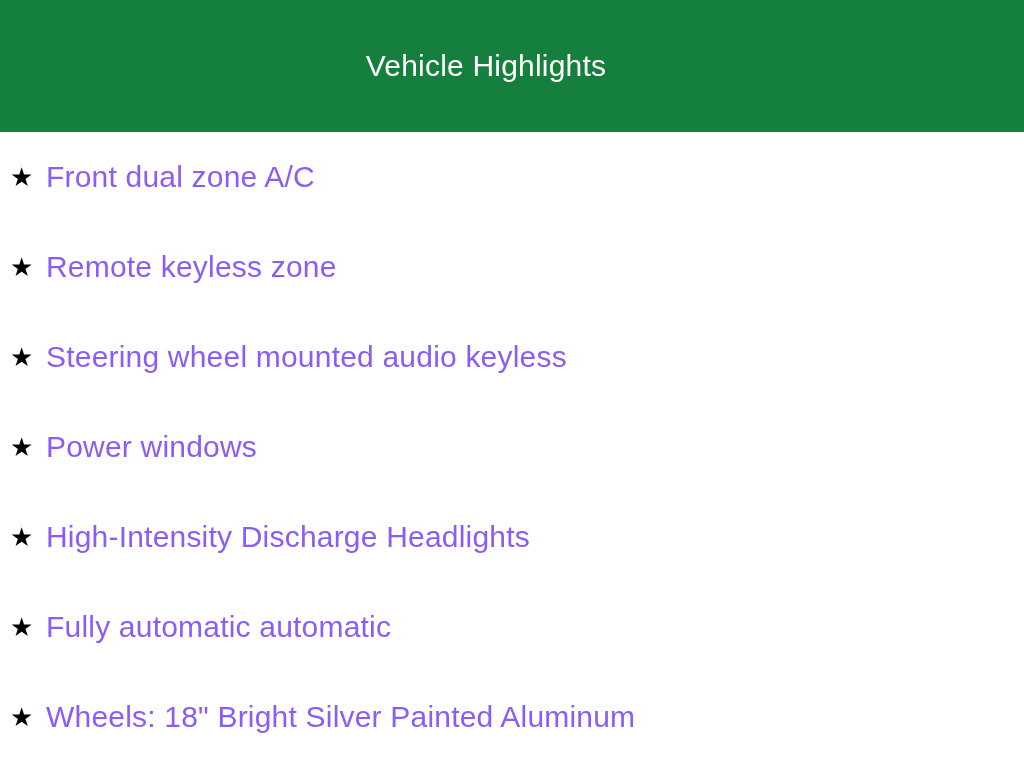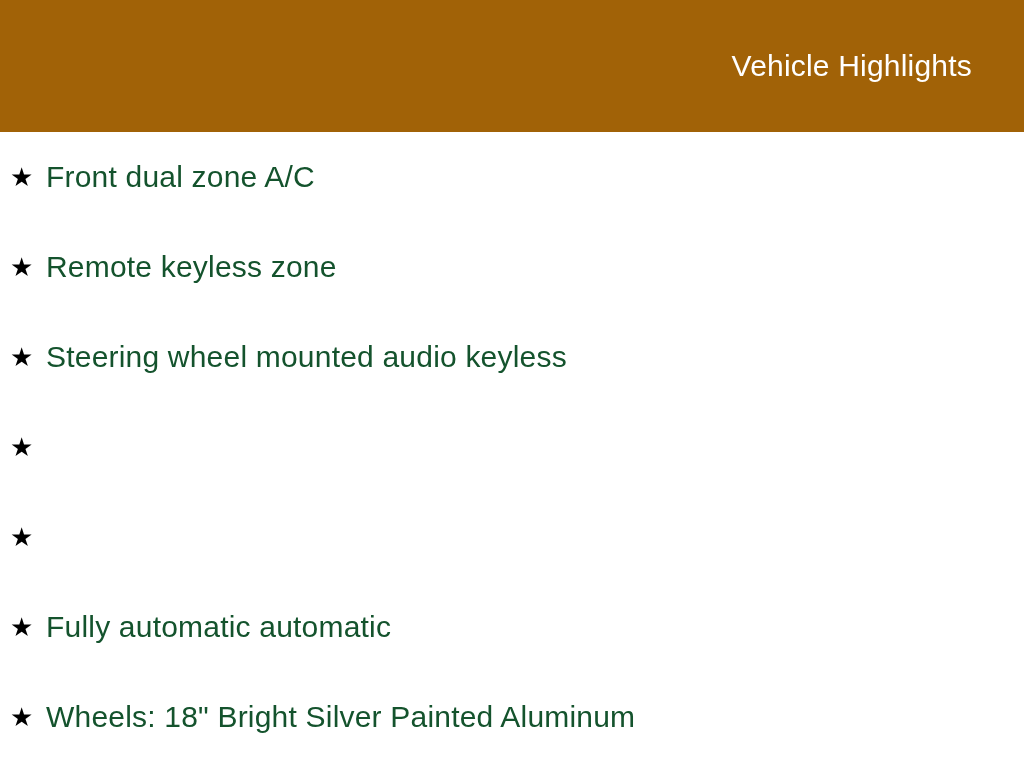--- a/index.html
+++ b/index.html
@@ -12,24 +12,24 @@
   }
   .page {
     width: 1024px;
     height: 768px;
     display: flex;
     flex-direction: column;
   }
   .header-bar {
     width: 100%;
     height: 132px;
-    background: #a16207;
+    background: #15803d;
     display: flex;
     align-items: center;
-    justify-content: flex-end;
+    justify-content: center;
     padding-right: 52px;
     flex: 0 0 auto;
   }
   .header-title {
     color: #ffffff;
     font-size: 30px;
     font-weight: 400;
     letter-spacing: 0.2px;
     white-space: nowrap;
   }
@@ -48,21 +48,21 @@
     width: 24px;
     font-size: 26px;
     line-height: 1;
     color: #000000;
     text-align: left;
     flex: 0 0 auto;
   }
   .highlight-label {
     margin-left: 12px;
     font-size: 30px;
-    color: #14532d;
+    color: #8b5cf6;
     letter-spacing: 0.2px;
     white-space: nowrap;
   }
 </style>
 </head>
 <body>
 
 <div class="page">
 
   <div class="header-bar">
@@ -81,24 +81,26 @@
       <span class="highlight-label">Remote keyless zone</span>
     </div>
 
     <div class="highlight-item">
       <span class="star">★</span>
       <span class="highlight-label">Steering wheel mounted audio keyless</span>
     </div>
 
     <div class="highlight-item">
       <span class="star">★</span>
+      <span class="highlight-label">Power windows</span>
     </div>
 
     <div class="highlight-item">
       <span class="star">★</span>
+      <span class="highlight-label">High-Intensity Discharge Headlights</span>
     </div>
 
     <div class="highlight-item">
       <span class="star">★</span>
       <span class="highlight-label">Fully automatic automatic</span>
     </div>
 
     <div class="highlight-item">
       <span class="star">★</span>
       <span class="highlight-label">Wheels: 18" Bright Silver Painted Aluminum</span>

